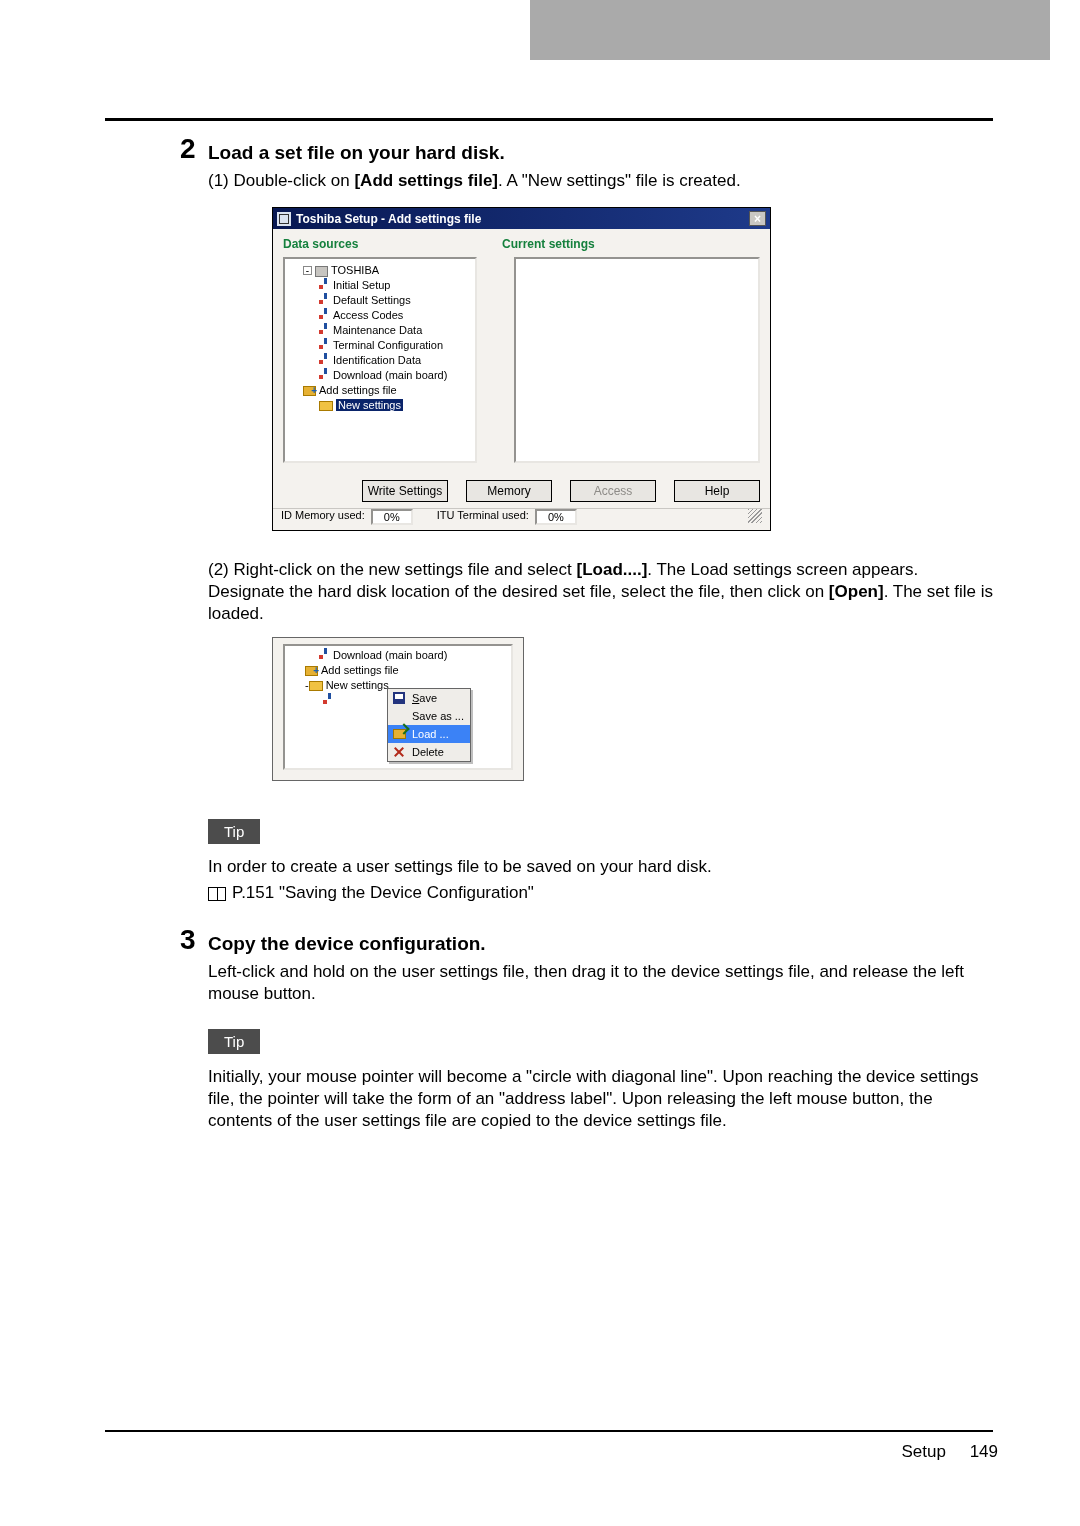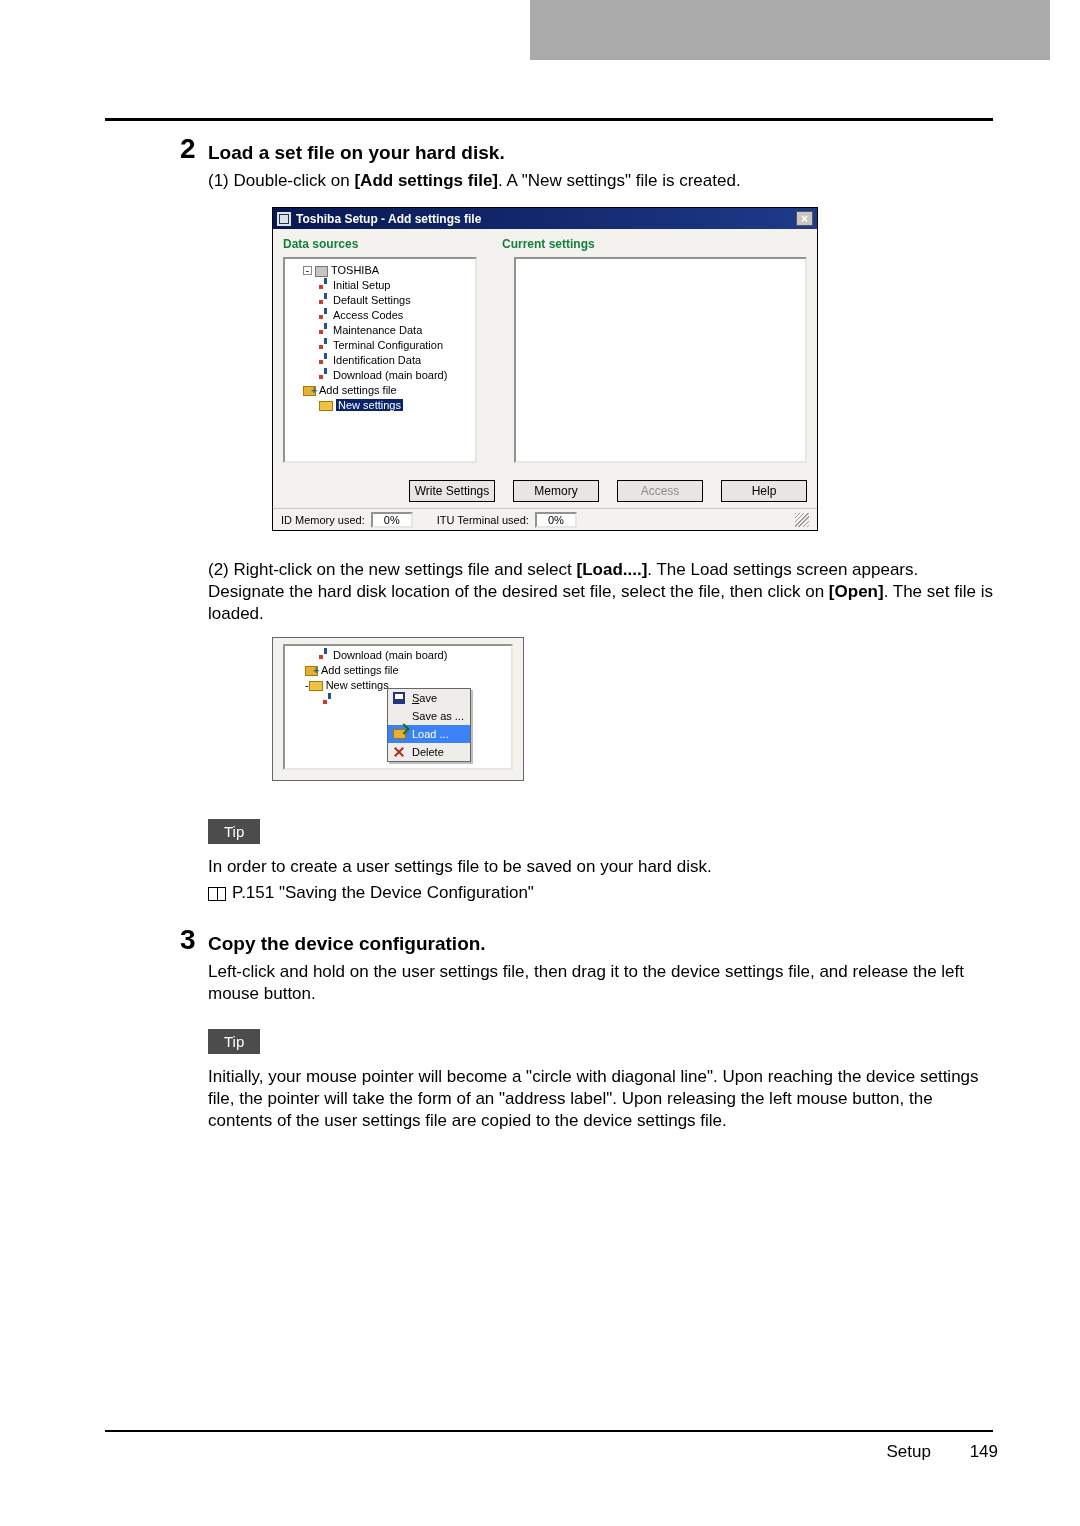--- a/index.html
+++ b/index.html
@@ -8,21 +8,21 @@
   .header-block { position: absolute; left: 530px; top: 0; width: 520px; height: 60px; background: #aaa; }
   .hrule { position: absolute; left: 105px; top: 118px; width: 888px; height: 3px; background: #000; }
   .content { position: absolute; left: 208px; top: 142px; width: 788px; }
   .step-num { position: absolute; left: -28px; top: -9px; font-size: 28px; font-weight: bold; }
   .step-title { font-size: 19px; font-weight: bold; margin-bottom: 6px; }
   .body-text { font-size: 17px; line-height: 1.3; }
   .bold { font-weight: bold; }
   .step { position: relative; }
 
   
-  .shot1 { position: relative; margin: 15px 0 0 64px; width: 546px; height: 324px; border: 1px solid #000; font-family: Tahoma, Arial, sans-serif; font-size: 12px; background: #f4f2ee; }
+  .shot1 { position: relative; margin: 15px 0 0 64px; width: 499px; height: 324px; border: 1px solid #000; font-family: Tahoma, Arial, sans-serif; font-size: 12px; background: #f4f2ee; }
   .shot1 .titlebar { height: 21px; background: linear-gradient(to right, #081852, #1e3a8a); display: flex; align-items: center; padding: 0 4px; color: #fff; }
   .shot1 .titlebar .icon-box { width: 14px; height: 14px; background: #dbe3f0; margin-right: 5px; display: flex; align-items: center; justify-content: center; }
   .shot1 .titlebar .icon-box::after { content:""; width:8px; height:8px; border:1px solid #333; transform: rotate(0deg);}
   .shot1 .titlebar .title-text { flex: 1; font-weight: bold; font-size: 12px; }
   .shot1 .titlebar .closebtn { width: 17px; height: 15px; background: #c9c7c3; border: 1px solid #555; display: flex; align-items: center; justify-content: center; font-weight: bold; font-family: Arial; }
   .shot1 .client { padding: 8px 10px 4px 10px; height: 246px; display: flex; }
   .shot1 .col-left { width: 194px; }
   .shot1 .col-right { flex: 1; margin-left: 25px; }
   .shot1 .lbl { font-weight: bold; font-size: 12px; margin-bottom: 6px; color:#15803d; }
   .shot1 .tree { border: 2px inset #e8e6e2; height: 206px; background: #fff; padding: 4px 2px 2px 2px; font-size: 11px; color:#000; }
@@ -35,21 +35,21 @@
   .ic-leaf::before { content:""; display:inline-block; width:4px; height:4px; background:#d33a2f; margin-right:1px; }
   .ic-leaf::after { content:""; display:inline-block; width:3px; height:6px; background:#1f4fa0; vertical-align:top;}
   .ic-ofolder { display:inline-block; width:14px; height:10px; background:#f0c243; border:1px solid #a97a00; margin-right:3px; vertical-align:middle; position:relative;}
   .ic-addfold { display:inline-block; width:13px; height:10px; background:#e6b133; border:1px solid #a97a00; margin-right:3px; vertical-align:middle; position:relative; }
   .ic-addfold::after{content:"+"; position:absolute; top:-4px; right:-2px; font-size:10px; color:#1a5fb4; font-weight:bold;}
   .tree .sel { background:#0a246a; color:#fff; padding:0 2px; }
 
   .shot1 .btnrow { position:absolute; bottom: 28px; right: 10px; display:flex; gap: 18px; }
   .shot1 .winbtn { width: 86px; height: 22px; background: #e8e6e2; border: 1px solid #000; font-size: 12px; display:flex; align-items:center; justify-content:center; color:#000; }
   .shot1 .winbtn.disabled { color:#8d8b87; }
-  .shot1 .statusrow { position:absolute; bottom: 0; left:0; right:0; height: 22px; border-top:1px solid #c9c7c3; display:flex; align-items:center; padding: 0 8px; font-size:11px; }
+  .shot1 .statusrow { position:absolute; bottom: 0; left:0; right:0; height: 22px; border-top:1px solid #c9c7c3; display:flex; align-items:flex-start; padding: 0 8px; font-size:11px; }
   .shot1 .statusrow .field { border:2px inset #e8e6e2; width:42px; height:16px; background:#fff; text-align:center; margin: 0 10px 0 6px; font-size:11px; line-height:12px;}
   .shot1 .statusrow .grip { margin-left:auto; width:14px; height:14px; background: repeating-linear-gradient(135deg,#999,#999 1px,transparent 1px,transparent 3px); }
 
   .para2 { margin-top: 28px; }
 
   
   .shot2 { position: relative; margin: 12px 0 0 64px; width: 252px; height: 144px; border: 1px solid #666; background: #f4f2ee; font-family: Tahoma, Arial, sans-serif; font-size: 11px; }
   .shot2 .inner-tree { border:2px inset #e8e6e2; background:#fff; position:absolute; left:10px; right:10px; top:6px; height:126px; padding:2px 2px 2px 20px;}
   .shot2 .inner-tree li{list-style:none;line-height:15px;white-space:nowrap;}
   .shot2 .ctxmenu { position:absolute; left:114px; top:50px; width:84px; background:#efede9; border:1px solid #666; box-shadow: 2px 2px 0 rgba(0,0,0,.25); }
@@ -66,21 +66,21 @@
   .ic-del::before{transform:rotate(45deg);} .ic-del::after{transform:rotate(-45deg);}
 
   .tip-badge { display:inline-block; background:#4c4c4c; color:#fff; font-size:15px; padding:4px 16px; margin: 38px 0 12px 0; }
   .book-icon { display:inline-block; width:18px; height:14px; border:1px solid #000; background:#fff; position:relative; margin-right:6px; vertical-align:middle;}
   .book-icon::after{content:"";position:absolute;left:50%;top:0;bottom:0;width:1px;background:#000;}
 
   .step3 { position: relative; margin-top: 28px; }
   .tip2 { margin-top: 24px; }
 
   .footer { position:absolute; bottom: 64px; right: 82px; font-size:17px; }
-  .footer .pg { margin-left: 34px; }
+  .footer .pg { margin-left: 19px; }
   .footrule { position:absolute; bottom: 94px; left:105px; width:888px; height:2px; background:#000;}
 </style>
 </head>
 <body>
 
 <div class="page">
   <div class="header-block"></div>
   <div class="hrule"></div>
 
   <div class="content">

